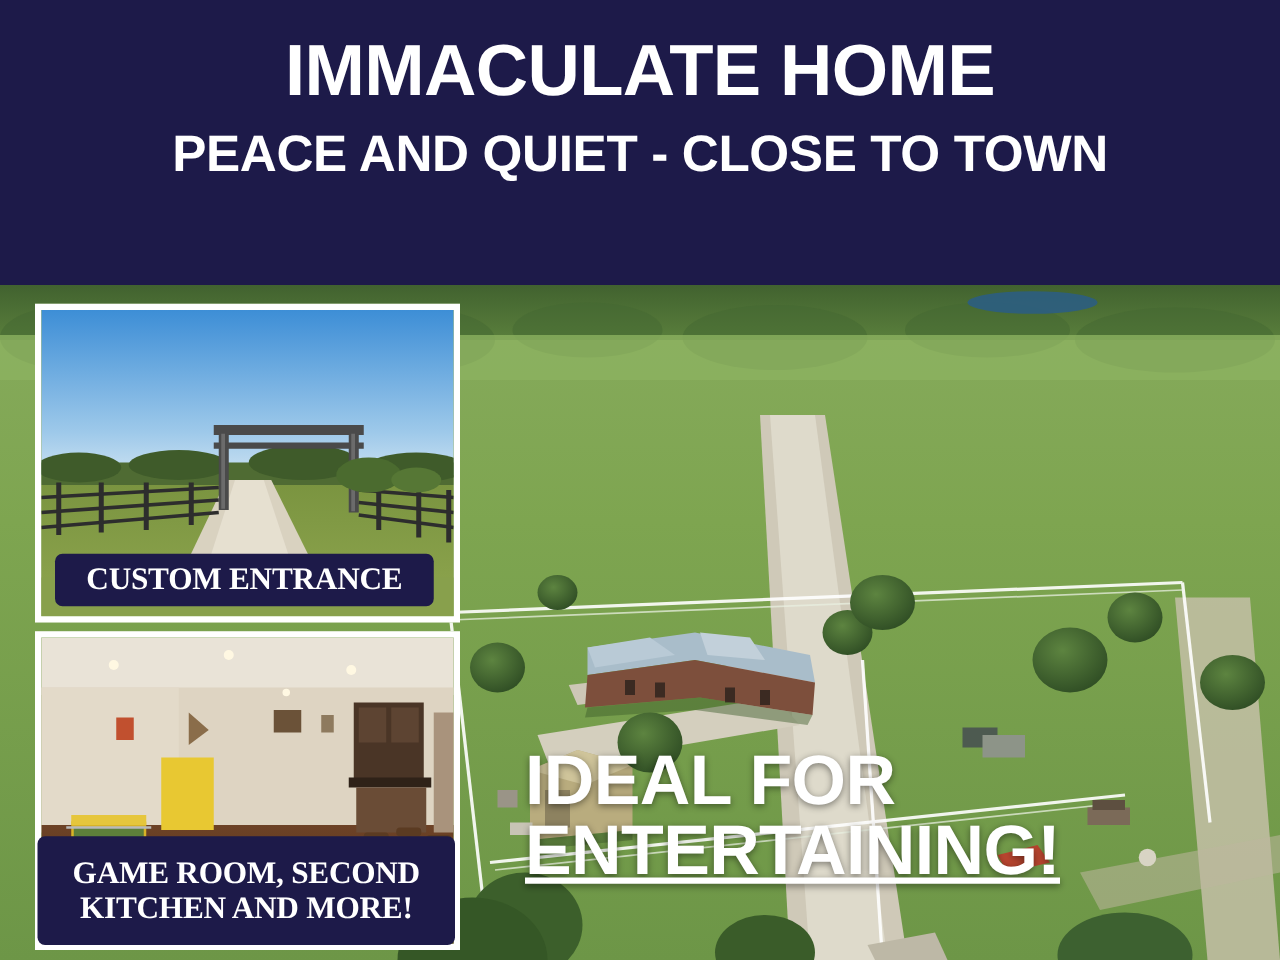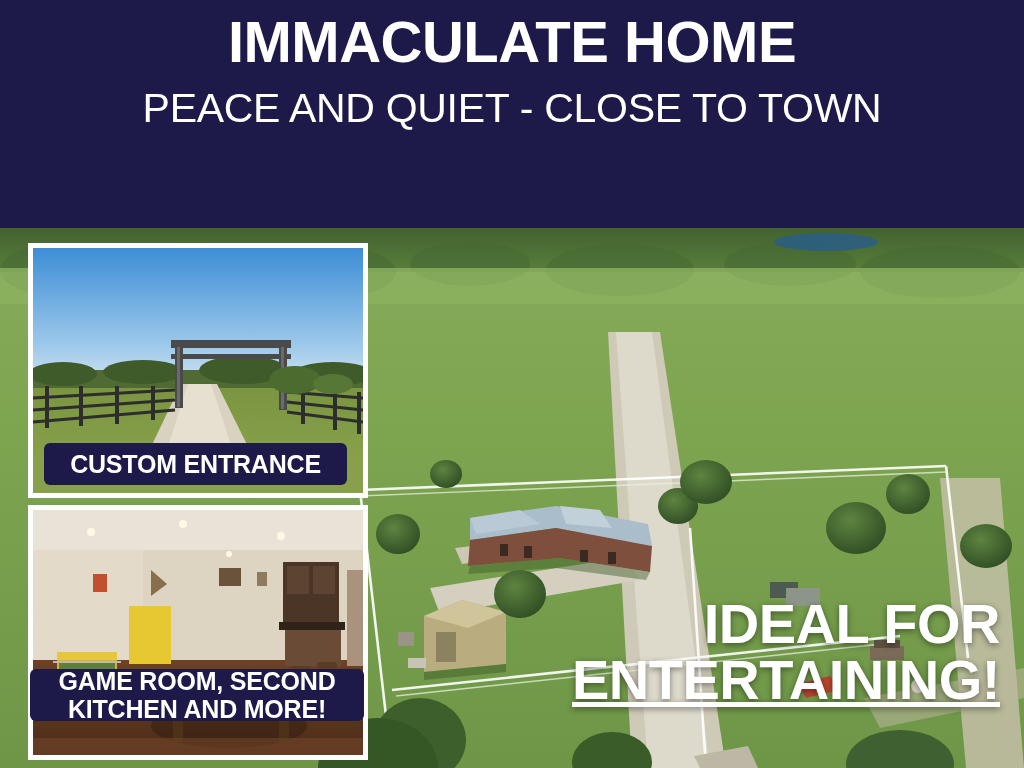--- a/index.html
+++ b/index.html
@@ -22,39 +22,39 @@
   .header-band {
     position: absolute;
     left: 0; top: 0;
     width: 1024px;
     height: 228px;
     background: #1d1a49;
     display: flex;
     flex-direction: column;
     align-items: center;
     justify-content: flex-start;
-    padding-top: 14px;
+    padding-top: 29px;
     box-sizing: border-box;
   }
   .headline {
     color: #ffffff;
     font-weight: bold;
     font-size: 58px;
     line-height: 0.98;
     letter-spacing: -0.5px;
     text-align: center;
     text-transform: uppercase;
   }
   .headline .line2 {
     display: block;
   }
   .subhead {
     margin-top: 14px;
     color: #ffffff;
-    font-weight: normal;
+    font-weight: bold;
     font-size: 41px;
     letter-spacing: -0.3px;
     text-align: center;
     text-transform: uppercase;
   }
 
   
   .aerial {
     position: absolute;
     left: 0;
@@ -95,45 +95,46 @@
     color: #ffffff;
     font-weight: bold;
     text-transform: uppercase;
     text-align: center;
     border-radius: 6px;
     letter-spacing: -0.2px;
     line-height: 1.12;
     display: flex;
     align-items: center;
     justify-content: center;
+    font-family: Liberation Serif, serif;
   }
   .caption-1 {
     left: 44px;
     top: 443px;
     width: 303px;
     height: 42px;
     font-size: 25px;
   }
   .caption-2 {
     left: 30px;
     top: 669px;
     width: 334px;
-    height: 52px;
+    height: 87px;
     font-size: 25px;
     padding: 12px 6px;
     box-sizing: border-box;
   }
 
   
   .overlay-text {
     position: absolute;
     left: 420px;
     top: 596px;
     width: 580px;
-    text-align: right;
+    text-align: left;
     color: #ffffff;
     font-weight: bold;
     font-size: 56px;
     line-height: 1.0;
     text-transform: uppercase;
     letter-spacing: -0.5px;
     text-shadow: 0 2px 6px rgba(0,0,0,0.45);
   }
   .overlay-text .line-b { display: block; text-decoration: underline; }
 </style>

